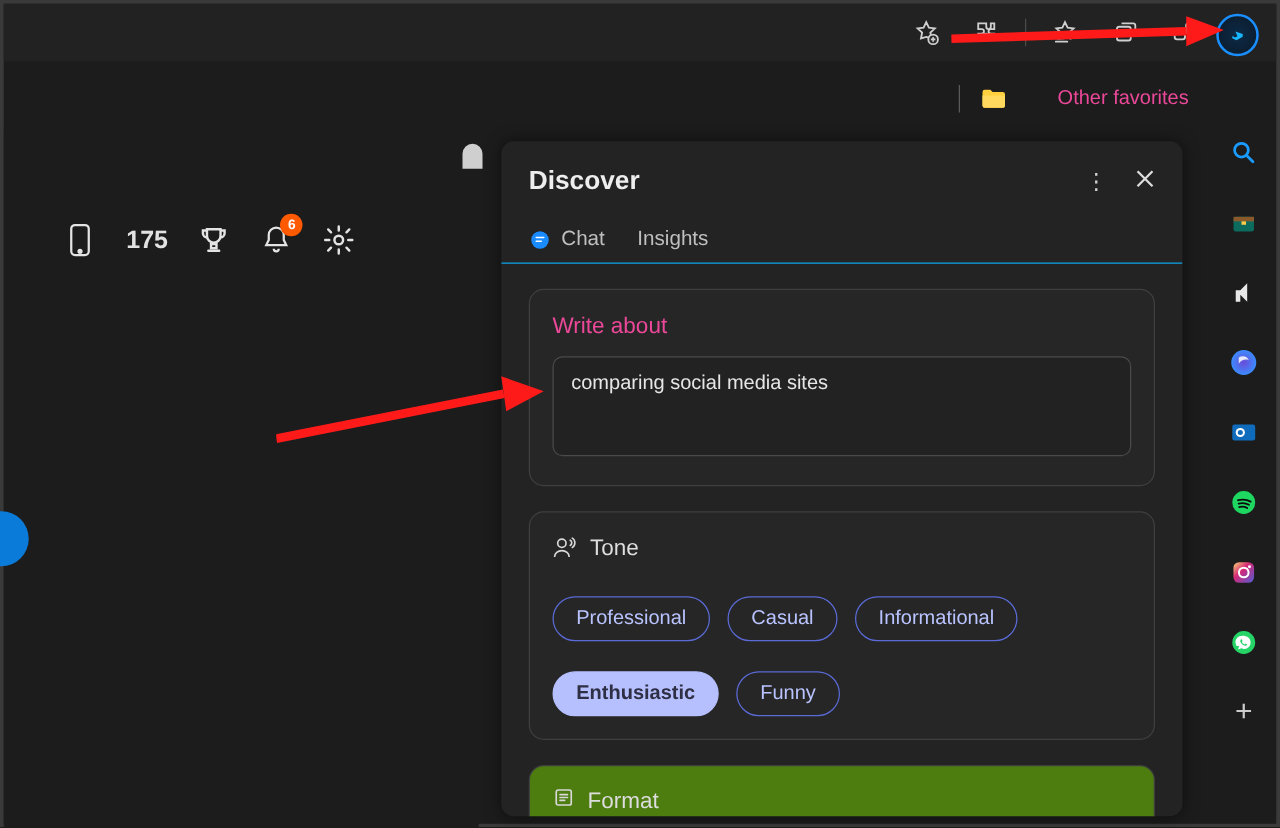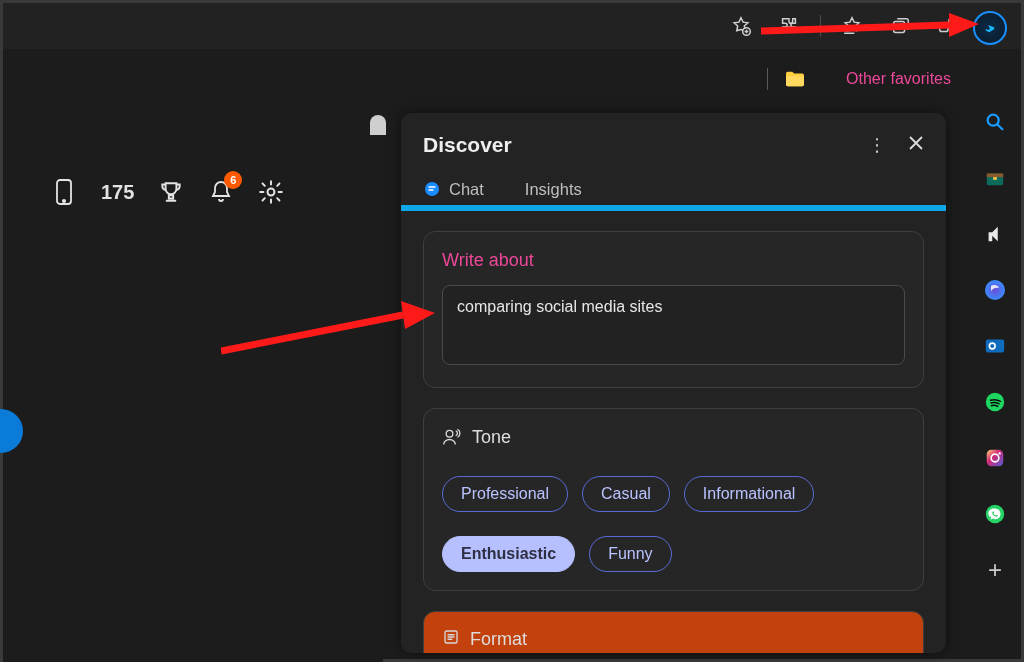--- a/index.html
+++ b/index.html
@@ -138,23 +138,23 @@
   .disc-header {
     display:flex; align-items:center; justify-content:space-between;
     padding: 2px 22px 10px 22px;
   }
   .disc-title { font-size: 21px; font-weight: 600; color:#eee; }
   .disc-right { display:flex; align-items:center; gap:22px; }
   .disc-dots { font-size: 18px; color:#d0d0d0; letter-spacing:0; }
   .disc-close { font-size: 18px; color:#d8d8d8; }
 
   .disc-tabs {
-    display:flex; align-items:center; gap:41px;
+    display:flex; align-items:center; gap:26px;
     padding: 8px 22px 0 22px;
-    border-bottom: 6px solid #0ea5e9;
+    border-bottom: 1px solid #0ea5e9;
     height: 44px;
   }
   .disc-tab {
     display:flex; align-items:center; gap:8px;
     font-size: 16.5px;
     color:#bfbfbf;
     height: 100%;
     position: relative;
     padding-bottom: 2px;
   }
@@ -200,21 +200,21 @@
     margin-top:10px;
   }
   .chip.selected {
     background:#b6c0ff;
     color:#2e2e44;
     border-color:#b6c0ff;
     font-weight:600;
   }
 
   .format-card-peek {
-    background:#c2410c;
+    background:#4d7c0f;
     border:1px solid #3f3f3f;
     border-top-left-radius:12px;
     border-top-right-radius:12px;
     padding:16px 18px 4px 18px;
     display:flex; align-items:center; gap:10px;
     font-size:18px; color:#ddd;
   }
 
   
   .arrow-svg { position:absolute; pointer-events:none; }

